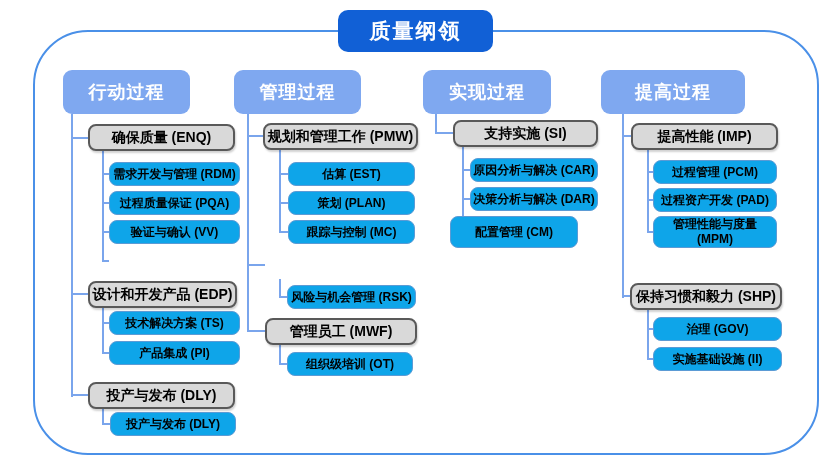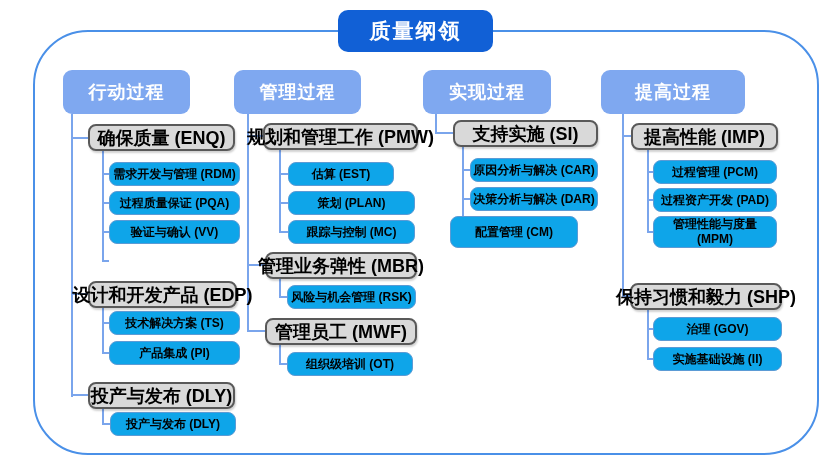--- a/index.html
+++ b/index.html
@@ -9,21 +9,21 @@
          border:2px solid var(--line_strong);border-radius:55px;background:#fff;}
   .title{position:absolute;left:338px;top:10px;width:155px;height:42px;z-index:5;
          background:var(--title_bg);color:#fff;border-radius:10px;
          display:flex;align-items:center;justify-content:center;
          font-size:21px;font-weight:bold;letter-spacing:2px;}
   .node{position:absolute;display:flex;align-items:center;justify-content:center;
         text-align:center;white-space:nowrap;font-weight:bold;color:#000;z-index:3;
         box-sizing:border-box;}
   .hdr{background:var(--header_bg);color:#fff;border-radius:9px;font-size:18px;letter-spacing:1px;}
   .g{background:var(--gray_fill);border:2px solid var(--gray_border);border-radius:8px;
-     font-size:18px;box-shadow:1px 2px 2px rgba(0,0,0,0.18);}
+     font-size:14px;box-shadow:1px 2px 2px rgba(0,0,0,0.18);}
   .w{background:#0ea5e9;border:1.5px solid var(--node_border);border-radius:8px;font-size:12px;}
   .mpm{white-space:normal;line-height:1.25;padding:0 6px;}
   .ln{position:absolute;background:var(--line);z-index:1;display:block;}
 </style>
 </head>
 <body>
 
 <div id="canvas">
   <div id="frame"></div>
 
@@ -83,24 +83,23 @@
   <div class="node w" style="left:109px;top:191px;width:131px;height:24px">过程质量保证 (PQA)</div>
   <div class="node w" style="left:109px;top:220px;width:131px;height:24px">验证与确认 (VV)</div>
   <div class="node g" style="left:88px;top:281px;width:149px;height:27px">设计和开发产品 (EDP)</div>
   <div class="node w" style="left:109px;top:311px;width:131px;height:24px">技术解决方案 (TS)</div>
   <div class="node w" style="left:109px;top:341px;width:131px;height:24px">产品集成 (PI)</div>
   <div class="node g" style="left:88px;top:382px;width:147px;height:27px">投产与发布 (DLY)</div>
   <div class="node w" style="left:110px;top:412px;width:126px;height:24px">投产与发布 (DLY)</div>
 
   <div class="node hdr" style="left:234px;top:70px;width:127px;height:44px">管理过程</div>
   <div class="node g" style="left:263px;top:123px;width:155px;height:27px">规划和管理工作 (PMW)</div>
-  <div class="node w" style="left:288px;top:162px;width:106px;height:24px">估算 (EST)</div>
+  <div class="node w" style="left:288px;top:162px;width:127px;height:24px">估算 (EST)</div>
   <div class="node w" style="left:288px;top:191px;width:127px;height:24px">策划 (PLAN)</div>
   <div class="node w" style="left:288px;top:220px;width:127px;height:24px">跟踪与控制 (MC)</div>
-  <div class="node g" style="left:265px;top:252px;width:152px;height:27px">管理业务弹性 (MBR)</div>
   <div class="node w" style="left:287px;top:285px;width:129px;height:24px">风险与机会管理 (RSK)</div>
   <div class="node g" style="left:265px;top:318px;width:152px;height:27px">管理员工 (MWF)</div>
   <div class="node w" style="left:287px;top:352px;width:126px;height:24px">组织级培训 (OT)</div>
 
   <div class="node hdr" style="left:423px;top:70px;width:128px;height:44px">实现过程</div>
   <div class="node g" style="left:453px;top:120px;width:145px;height:27px">支持实施 (SI)</div>
   <div class="node w" style="left:470px;top:158px;width:128px;height:24px">原因分析与解决 (CAR)</div>
   <div class="node w" style="left:470px;top:187px;width:128px;height:24px">决策分析与解决 (DAR)</div>
   <div class="node w" style="left:450px;top:216px;width:128px;height:32px">配置管理 (CM)</div>
 

